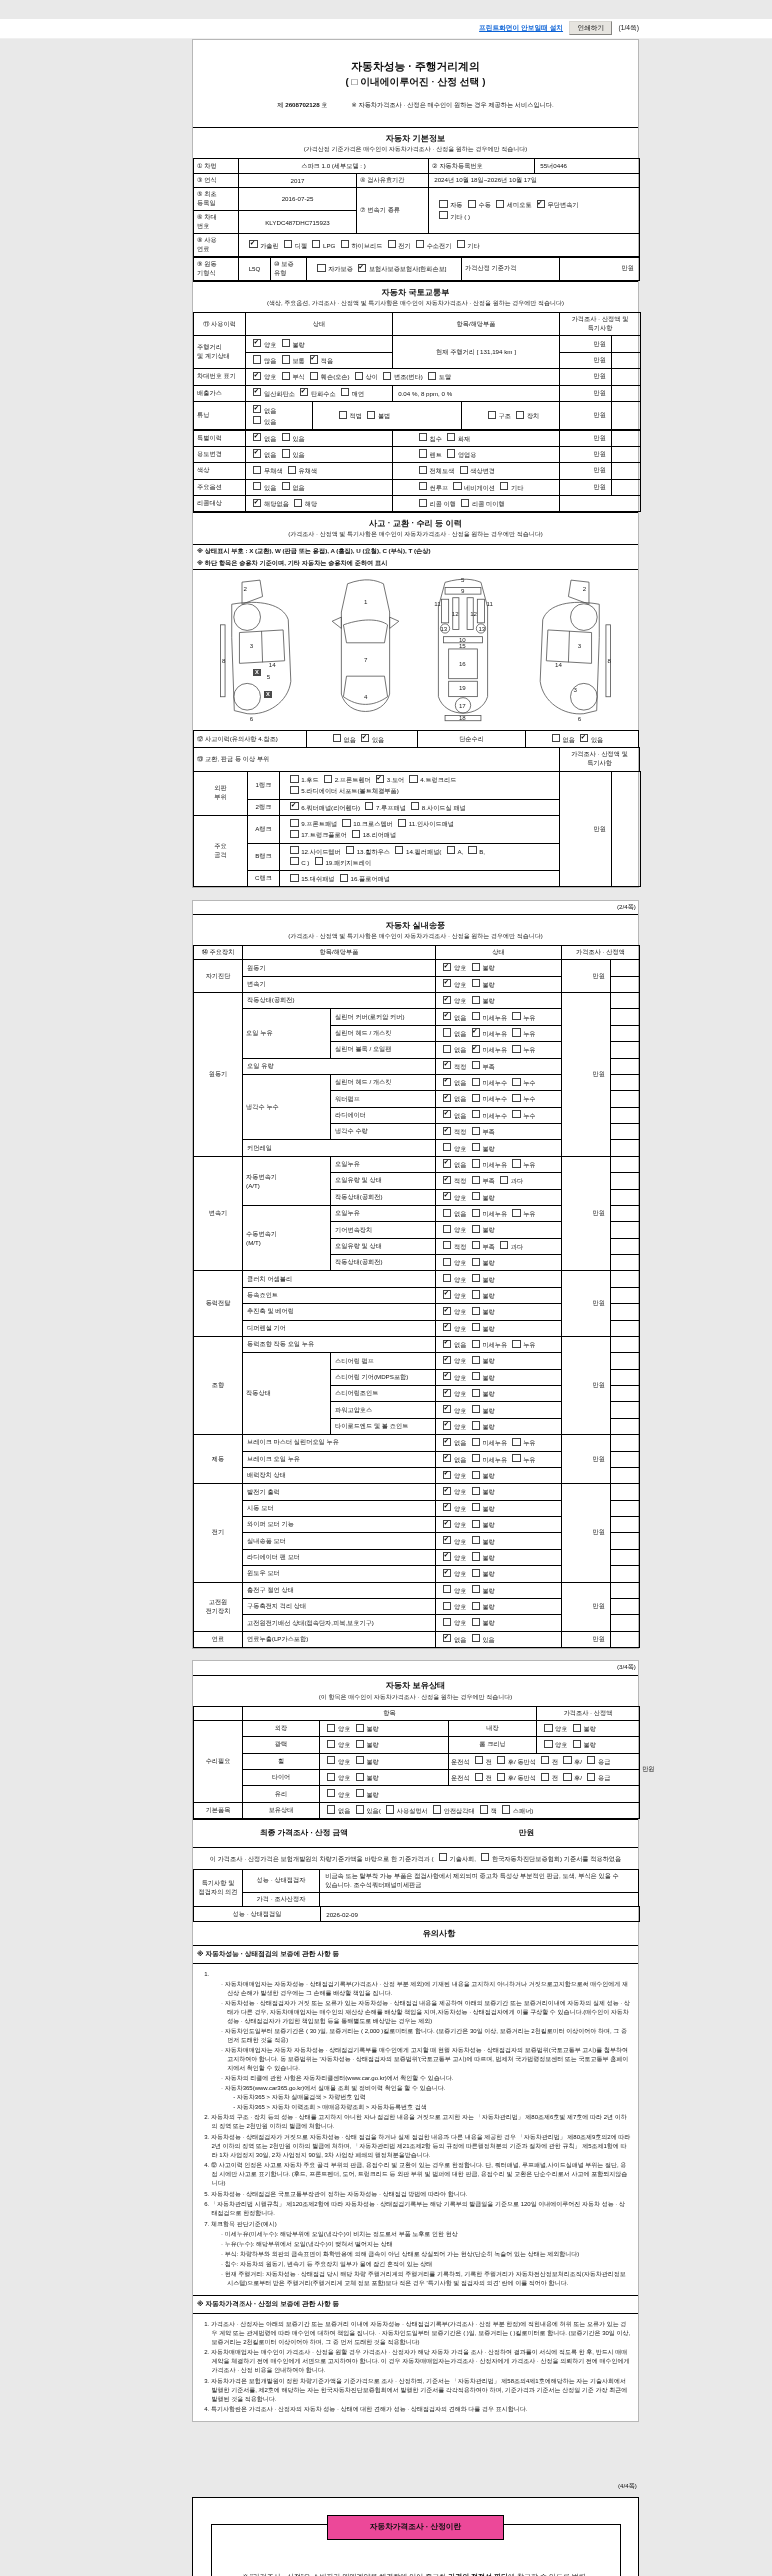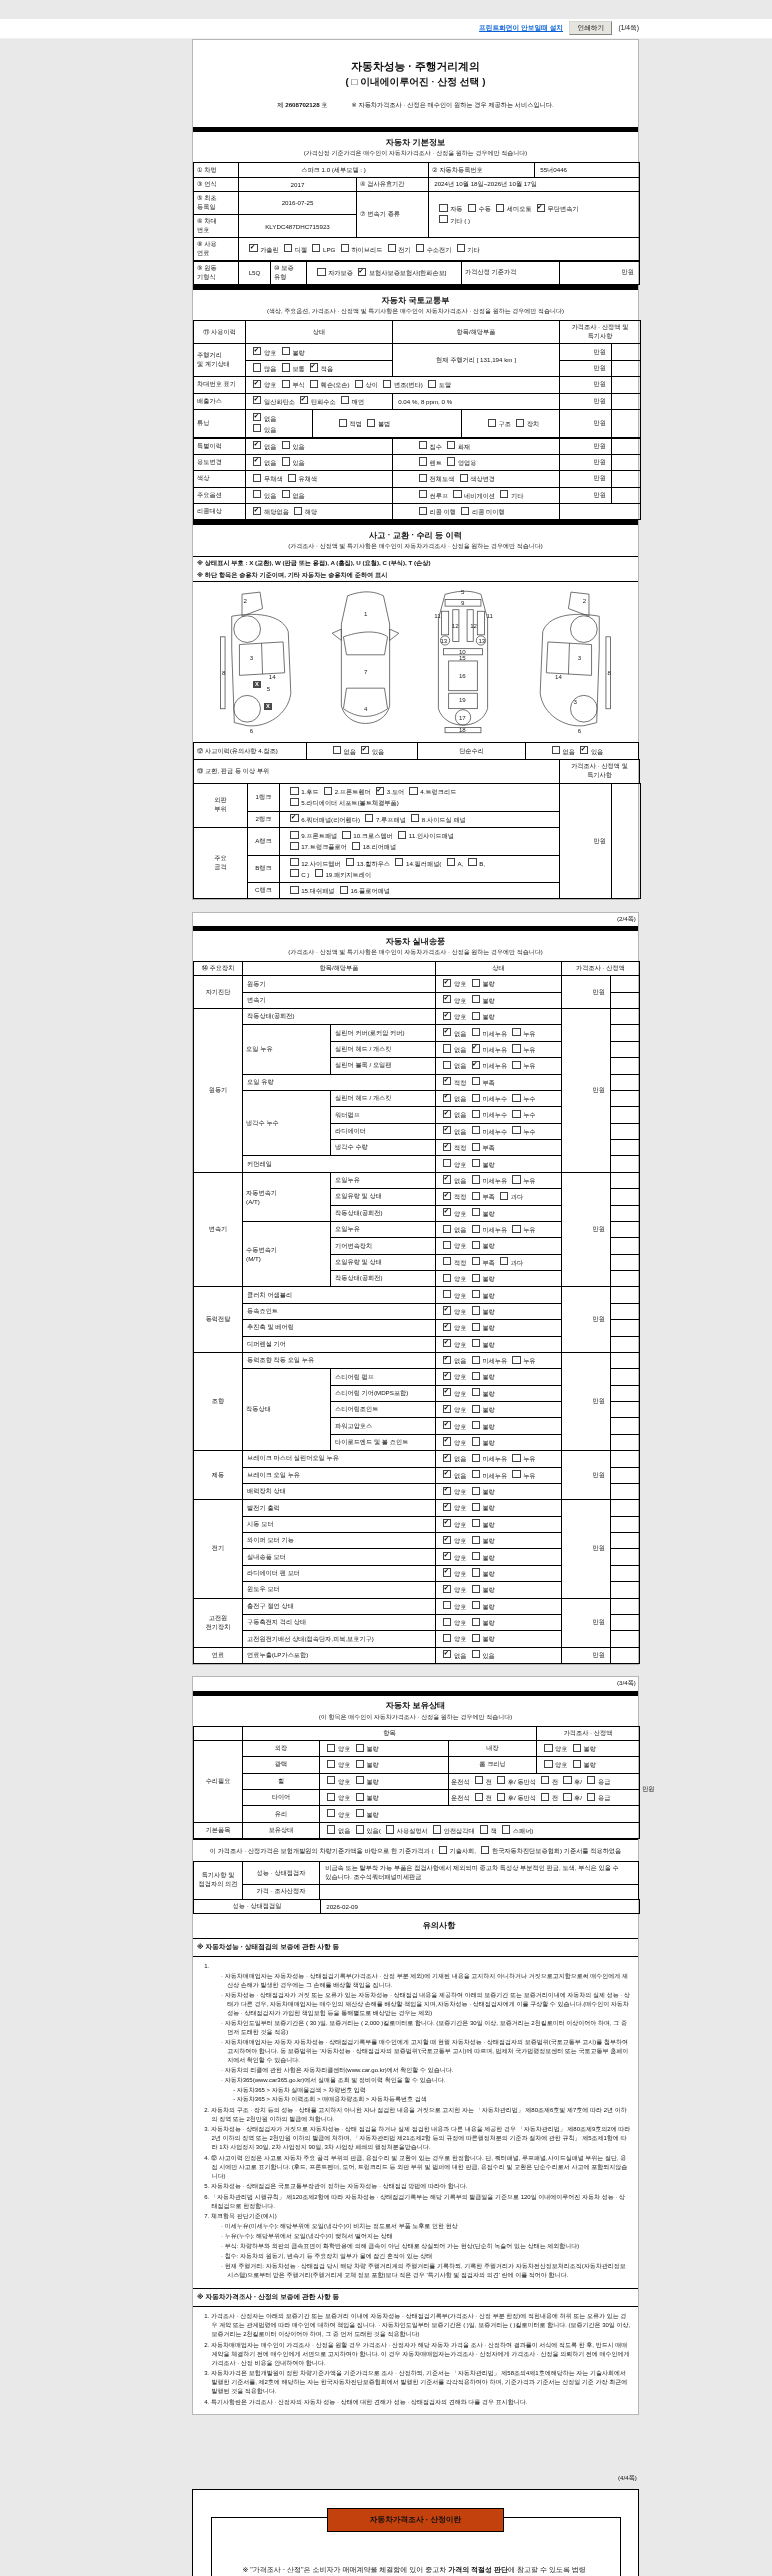--- a/index.html
+++ b/index.html
@@ -13,21 +13,21 @@
   .gap{height:11.3px;}
   .gap-big{height:57px;}
   .paper{width:447px;margin-left:192px;background:#fff;border:0.5px solid #b7b7b7;box-sizing:border-box;}
   .pgmark{text-align:right;font-size:6.2px;padding:2.1px 2.1px 2.1px 0;}
   .title{text-align:center;font-size:10.8px;font-weight:bold;padding-top:18.5px;line-height:1.5;}
   .subtitle{text-align:center;font-size:9.8px;font-weight:bold;padding-top:2.1px;}
   .docline{display:flex;justify-content:center;gap:24px;font-size:6.2px;padding:11.3px 0 17.5px;}
   .docline b{font-size:6.2px;}
   .stitle{font-size:8.2px;font-weight:bold;text-align:center;padding:4.6px 0 1.5px;}
   .snote{font-size:6px;text-align:center;padding-bottom:4.1px;}
-  .sec{border-top:5px solid #000000;}
+  .sec{border-top:1px solid #000000;}
   table{border-collapse:collapse;table-layout:fixed;width:100%;}
   td{border:0.5px solid #000;padding:2.1px 2.1px;font-size:6.2px;vertical-align:middle;word-break:keep-all;}
   td.hd{text-align:center;}
   td.lab{text-align:left;padding-left:3.1px;white-space:pre-line;}
   td.lab2{text-align:left;padding-left:3.1px;white-space:pre-line;}
   td.val{text-align:center;}
   td.vl{text-align:left;padding-left:5.2px;}
   td.ctr{text-align:center;}
   td.ctr2{padding-left:20.6px;}
   td.pr{text-align:right;padding-right:5.2px;}
@@ -46,21 +46,21 @@
   .xmark{position:absolute;width:7.7px;height:7.7px;background:#4a4a4a;color:#fff;font-weight:bold;font-size:5.7px;text-align:center;line-height:7.7px;}
   .xm1{left:60px;top:99px;}
   .xm2{left:71px;top:121px;}
   .n-title{font-size:8.2px;font-weight:bold;text-align:center;padding:6.2px 0;margin-left:47px;}
   .n-head{font-size:6.7px;font-weight:bold;padding:4.1px 4.1px;border-top:1px solid #000;border-bottom:1px solid #000;}
   .n-body{padding:4.1px 7.2px 7.2px;line-height:1.5;}
   .n1{font-size:6px;padding-left:11.3px;text-indent:-7.2px;margin-top:1.5px;}
   .nb{font-size:6px;padding-left:27px;text-indent:-6.2px;margin-top:1px;}
   .nb2{font-size:6px;padding-left:33px;margin-top:0.5px;}
   .p4{border:1px solid #000;margin-top:4.1px;}
-  .tab4{width:175px;margin:17.5px auto 0;border:1px solid #000;background:#c2410c;position:relative;z-index:2;text-align:center;font-size:7.7px;font-weight:bold;padding:6.2px 0;}
+  .tab4{width:175px;margin:17.5px auto 0;border:1px solid #000;background:#ec4899;position:relative;z-index:2;text-align:center;font-size:7.7px;font-weight:bold;padding:6.2px 0;}
   .bigbox{border:1px solid #000;margin:-15.5px 17.5px 13.4px;padding:46px 31px 24px;font-size:7px;line-height:1.75;}
   .psec-title{border-top:1px solid #000;border-bottom:1px solid #000;text-align:center;font-weight:bold;font-size:7.7px;padding:4.1px 0;}
   .photo{width:201px;height:170px;margin:4.1px auto;position:relative;overflow:hidden;background:#8e8a82;}
   
   .ph-wall{position:absolute;left:0;top:0;right:0;height:77px;background:linear-gradient(#9a958c,#b5b0a6);}
   .ph-panel{position:absolute;background:#d9d4c6;border:0.5px solid #a49e8f;}
   .ph-beam{position:absolute;background:#7d7a72;}
   .carF{position:absolute;left:49px;top:28px;width:106px;height:129px;background:#17181d;border-radius:36px 36px 11.3px 11.3px;}
   .carF-roof{position:absolute;left:14.4px;top:4.1px;width:76px;height:27px;background:#0e0f12;border-radius:20.6px 20.6px 4.1px 4.1px;}
   .carF-ws{position:absolute;left:13.4px;top:13.4px;width:78px;height:34px;background:linear-gradient(#454b55,#232830);border-radius:17.5px 17.5px 5.2px 5.2px;border:1px solid #0a0a0c;}
@@ -727,20 +727,24 @@
             <td class="ctr">유리</td>
             <td colspan="3"><span class="cb"></span><span class="olab">양호</span><span class="cb"></span><span class="olab">불량</span></td>
           </tr>
           <tr>
             <td class="grp">기본품목</td>
             <td class="ctr">보유상태</td>
             <td colspan="3"><span class="cb"></span><span class="olab">없음</span><span class="cb"></span><span class="olab">있음</span><span class="olab">(</span><span class="cb"></span><span class="olab">사용설명서</span><span class="cb"></span><span class="olab">안전삼각대</span><span class="cb"></span><span class="olab">잭</span><span class="cb"></span><span class="olab">스패너</span><span class="olab">)</span></td>
           </tr>
         </tbody>
     </table>
+    <div style="border-top:1px solid #000;display:flex;">
+      <div class="big" style="width:222px;text-align:center;padding:8.2px 0;font-weight:bold;font-size:7.7px;">최종 가격조사 · 산정 금액</div>
+      <div class="big" style="flex:1;text-align:center;padding:8.2px 0;font-weight:bold;font-size:7.7px;">만원</div>
+    </div>
     <div style="border-top:0.5px solid #000;padding:5.2px 15.5px;text-align:center;font-size:6.2px;line-height:1.6;"><span class="olab">이 가격조사 · 산정가격은 보험개발원의 차량기준가액을 바탕으로 한 기준가격과 (</span><span class="cb"></span><span class="olab">기술사회,</span><span class="cb"></span><span class="olab">한국자동차진단보증협회</span><span class="olab">) 기준서를 적용하였음</span></div>
     <table style="margin-top:-0.5px;border-top:1px solid #000;">
       <colgroup>
           <col style="width:49px">
           <col style="width:77px">
           <col style="width:319px">
         </colgroup>
       <tbody>
           <tr>
             <td rowspan="2" class="grp">특기사항 및

